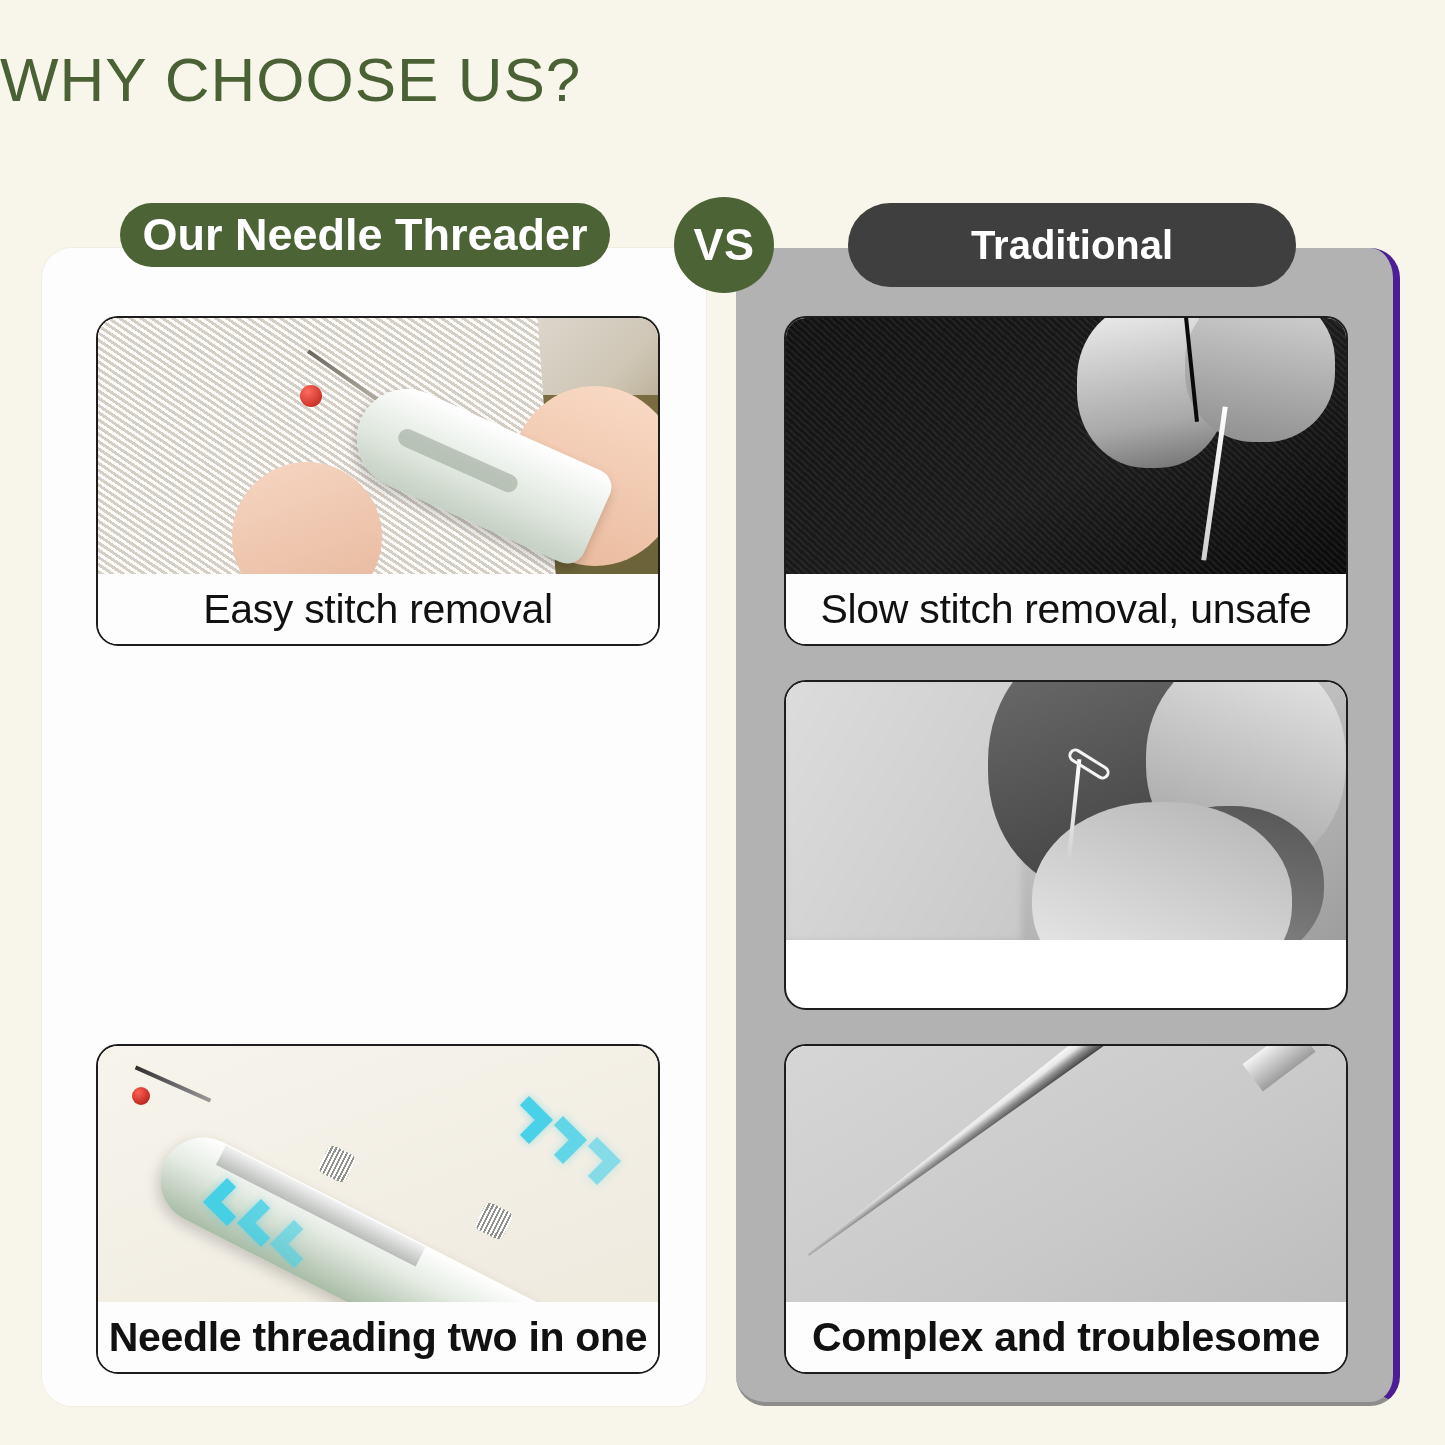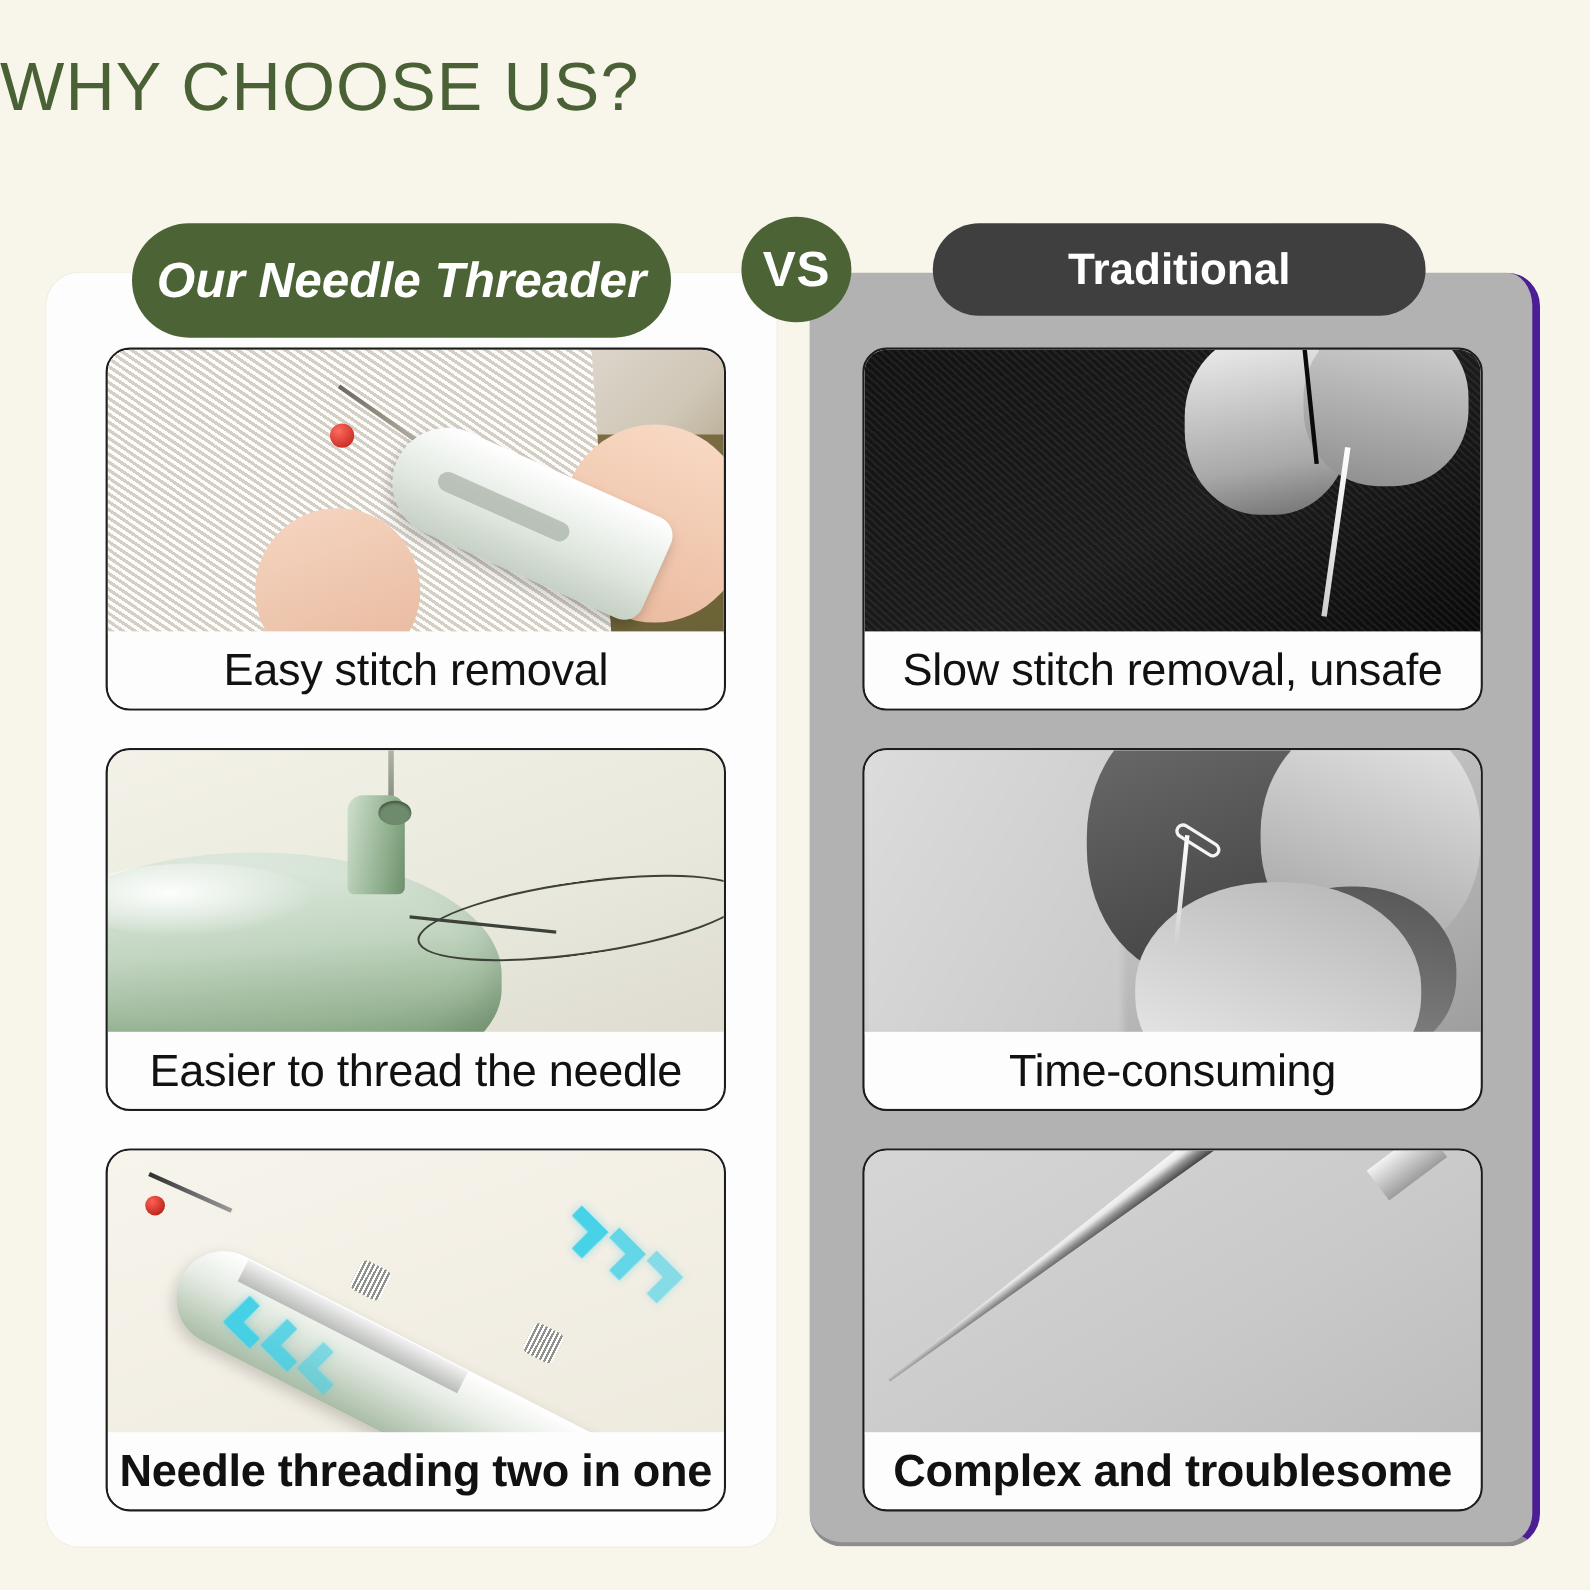--- a/index.html
+++ b/index.html
@@ -62,24 +62,23 @@
     align-items: center;
     justify-content: center;
     border-radius: 60px;
     font-weight: 700;
     color: #ffffff;
   }
   .badge-ours {
     left: 120px;
     top: 203px;
     width: 490px;
-    height: 104px;
+    height: 64px;
     background: #4c6336;
     font-size: 45px;
-    font-style: italic;
   }
   .badge-traditional {
     left: 848px;
     top: 203px;
     width: 448px;
     height: 84px;
     background: #3f3f3f;
     font-size: 40px;
   }
   .badge-vs {
@@ -343,32 +342,20 @@
         <div class="finger-b"></div>
         <div class="needle"></div>
         <div class="redball"></div>
         <div class="tool">
           <div class="tool-groove"></div>
         </div>
       </div>
       <div class="caption">Easy stitch removal</div>
     </div>
 
-    <div class="card card-r2">
-      <div class="photo ph-l2">
-        <div class="needle2"></div>
-        <div class="base"></div>
-        <div class="base-hi"></div>
-        <div class="post"></div>
-        <div class="post-hole"></div>
-        <div class="loop"></div>
-        <div class="thread-tail"></div>
-      </div>
-      <div class="caption">Easier to thread the needle</div>
-    </div>
 
     <div class="card card-r3">
       <div class="photo ph-l3">
         <div class="body"></div>
         <div class="plate"></div>
         <div class="knurl1"></div>
         <div class="knurl2"></div>
         <div class="tip"></div>
         <div class="tipball"></div>
 
@@ -400,21 +387,20 @@
     <div class="card card-r2">
       <div class="photo ph-r2">
         <div class="blur"></div>
         <div class="f1"></div>
         <div class="f2"></div>
         <div class="f4"></div>
         <div class="f3"></div>
         <div class="needle4"></div>
         <div class="eye4"></div>
       </div>
-      <div class="caption">Time-consuming</div>
     </div>
 
     <div class="card card-r3">
       <div class="photo ph-r3">
         <div class="blade"></div>
         <div class="ferrule"></div>
       </div>
       <div class="caption">Complex and troublesome</div>
     </div>
   </div>

